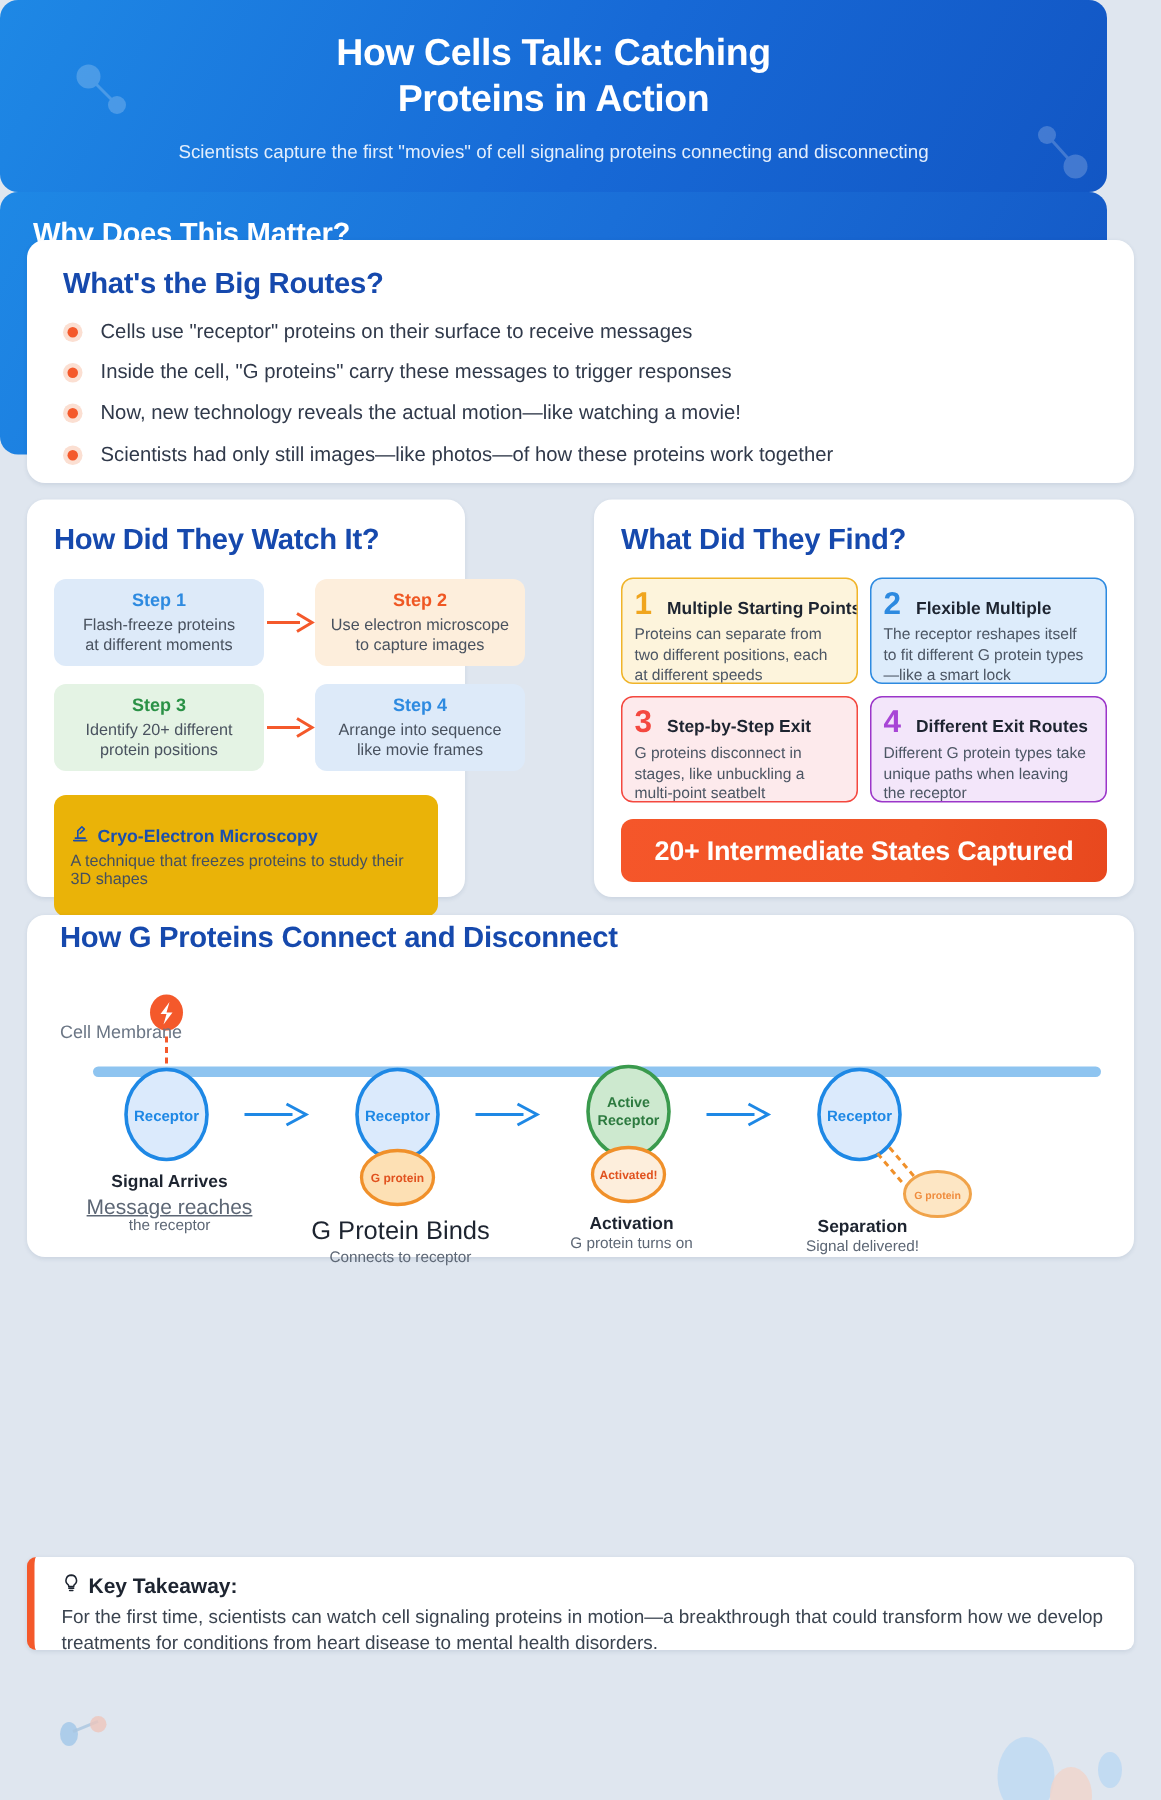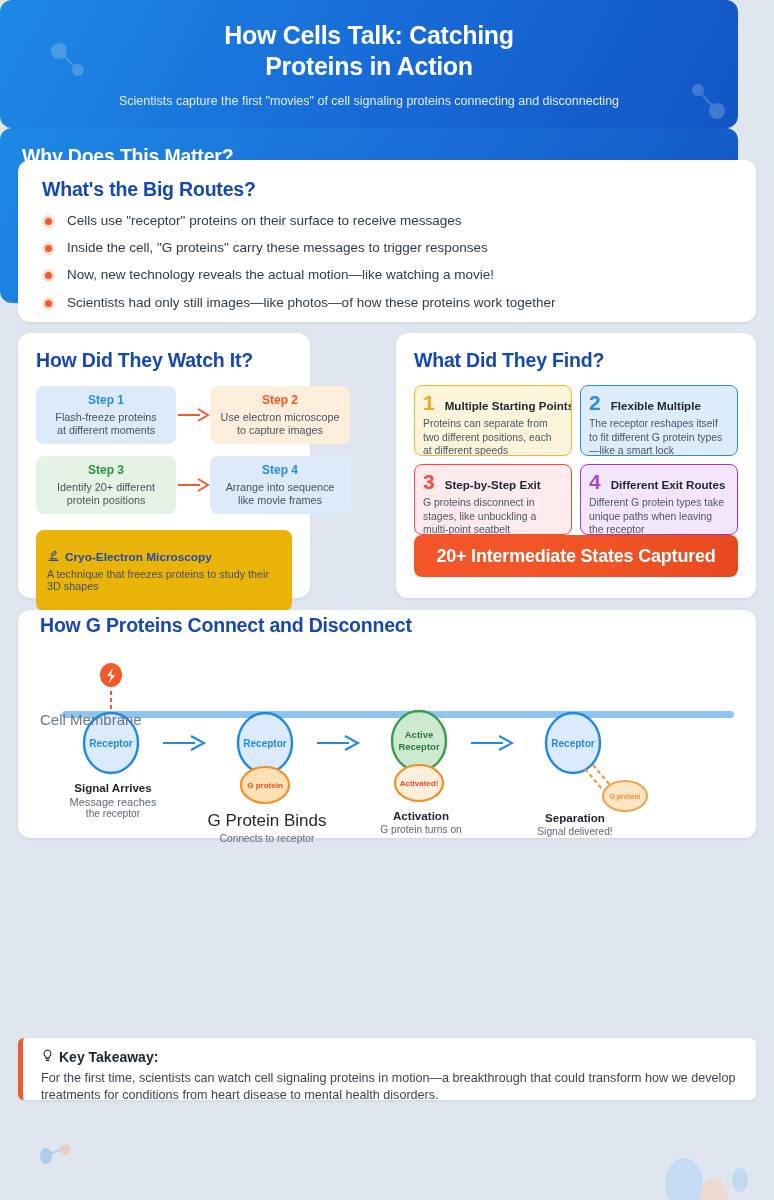--- a/index.html
+++ b/index.html
@@ -108,21 +108,21 @@
   .fc-3 { background: #fdeaec; border-color: #f4483f; }
   .fc-4 { background: #f3e6fa; border-color: #9b36c9; }
   .find-top { display: flex; align-items: baseline; gap: 4px; white-space: nowrap; }
   .find-num { font-size: 21px; font-weight: bold; line-height: 1; }
   .fn-1 { color: #f0a51e; } .fn-2 { color: #2d8ae0; }
   .fn-3 { color: #f4483f; } .fn-4 { color: #a846d6; }
   .find-title { color: #1d2430; font-size: 11.6px; font-weight: bold; margin-left: 6px; }
   .find-desc { color: #4c5664; font-size: 10.4px; line-height: 1.3; margin-top: 4px; }
 
   .states-banner {
-    border-radius: 8px; height: 42px;
+    margin-top: 11px; border-radius: 8px; height: 42px;
     background: linear-gradient(100deg, #f5562a 0%, #ef5425 60%, #e8481e 100%);
     color: #ffffff; font-size: 18px; font-weight: bold;
     display: flex; align-items: center; justify-content: center; letter-spacing: -.2px;
   }
 
   
   #diagram { left: 18px; top: 610px; width: 738px; height: 228px; padding: 4px 22px; }
   .diagram-canvas { position: relative; width: 100%; height: 180px; margin-top: 6px; }
 
   
@@ -333,26 +333,26 @@
 
       <ellipse cx="533" cy="100" rx="27" ry="30" fill="#dbeafc" stroke="#1e88e5" stroke-width="2.4"></ellipse>
       <text x="533" y="104" text-anchor="middle" font-family="Liberation Sans, sans-serif" font-size="10" font-weight="bold" fill="#1e88e5">Receptor</text>
       <line x1="545" y1="126" x2="562" y2="146" stroke="#f0902a" stroke-width="2" stroke-dasharray="4 3"></line>
       <line x1="553" y1="122" x2="570" y2="142" stroke="#f0902a" stroke-width="2" stroke-dasharray="4 3"></line>
       <ellipse cx="585" cy="153" rx="22" ry="15" fill="#fde6c4" stroke="#f0a34a" stroke-width="2"></ellipse>
       <text x="585" y="156" text-anchor="middle" font-family="Liberation Sans, sans-serif" font-size="7" font-weight="bold" fill="#ef8b3c">G protein</text>
     </svg>
 
     
-    <div style="position:absolute;left:0px;top:68px;color:#6b7685;font-size:15px;">Cell Membrane</div>
+    <div style="position:absolute;left:0px;top:38px;color:#6b7685;font-size:12px;">Cell Membrane</div>
 
     
     <div style="position:absolute;left:8px;top:138px;width:130px;text-align:center;">
       <div style="color:#1d2430;font-size:11.6px;font-weight:bold;">Signal Arrives</div>
-      <div style="color:#5d6775;font-size:11px;margin-top:2px;">Message reaches</div>
+      <div style="color:#5d6775;font-size:14px;margin-top:2px;text-decoration:underline;">Message reaches</div>
       <div style="color:#5d6775;font-size:10.2px;">the receptor</div>
     </div>
 
     <div style="position:absolute;left:162px;top:168px;width:130px;text-align:center;">
       <div style="color:#1d2430;font-size:17px;font-weight:normal;">G Protein Binds</div>
       <div style="color:#5d6775;font-size:10.2px;margin-top:2px;">Connects to receptor</div>
     </div>
 
     <div style="position:absolute;left:316px;top:166px;width:130px;text-align:center;">
       <div style="color:#1d2430;font-size:11.6px;font-weight:bold;">Activation</div>

